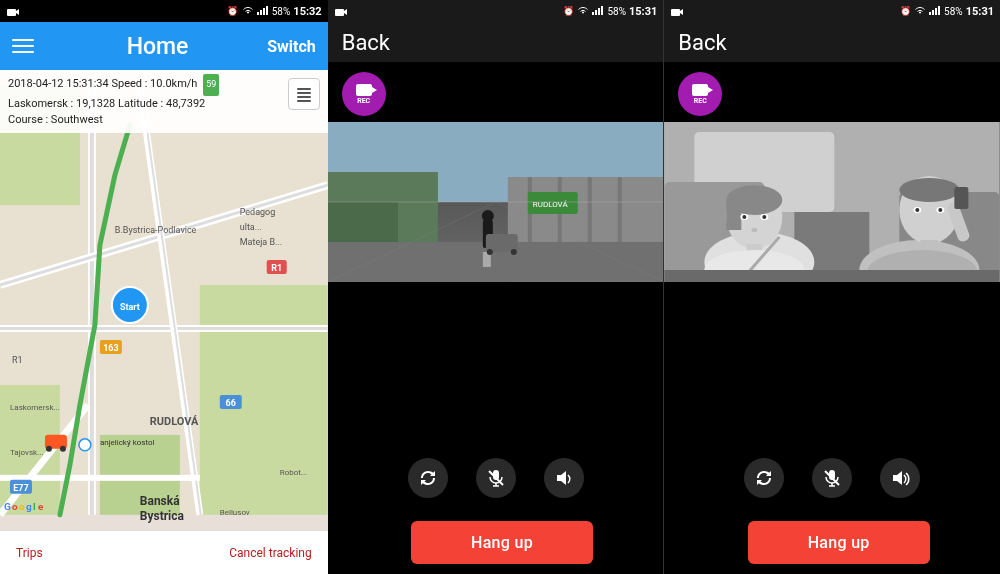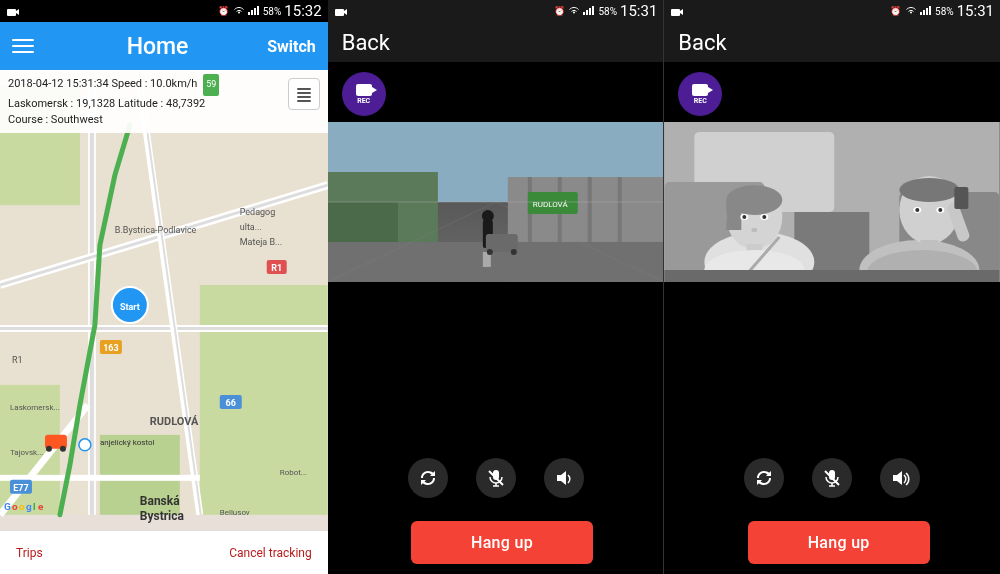--- a/index.html
+++ b/index.html
@@ -187,21 +187,21 @@
       color: #fff;
       font-size: 22px;
     }
 
     .rec-btn {
       position: absolute;
       top: 72px;
       left: 14px;
       width: 44px;
       height: 44px;
-      background: #4c1d95;
+      background: #a21caf;
       border-radius: 50%;
       display: flex;
       align-items: center;
       justify-content: center;
       cursor: pointer;
       z-index: 10;
     }
     .rec-icon-inner {
       display: flex;
       flex-direction: column;
@@ -305,21 +305,21 @@
     .panel-divider {
       width: 1px;
       background: #333;
     }
 
     
     .sb-alarm { font-size: 9px; color: #fff; }
     .sb-wifi { font-size: 10px; color: #fff; }
     .sb-signal { font-size: 10px; color: #fff; }
     .sb-battery { font-size: 10px; color: #fff; }
-    .sb-time { font-size: 15px; color: #fff; font-weight: 400; }
+    .sb-time { font-size: 11px; color: #fff; font-weight: 700; }
   </style>
 </head>
 <body>
 
 <div class="panel-map">
 
   <div class="status-bar">
     <div class="status-bar-left">
       <svg width="14" height="11" viewBox="0 0 14 11">
         <rect x="1" y="3" width="9" height="7" rx="1" fill="white"></rect>

